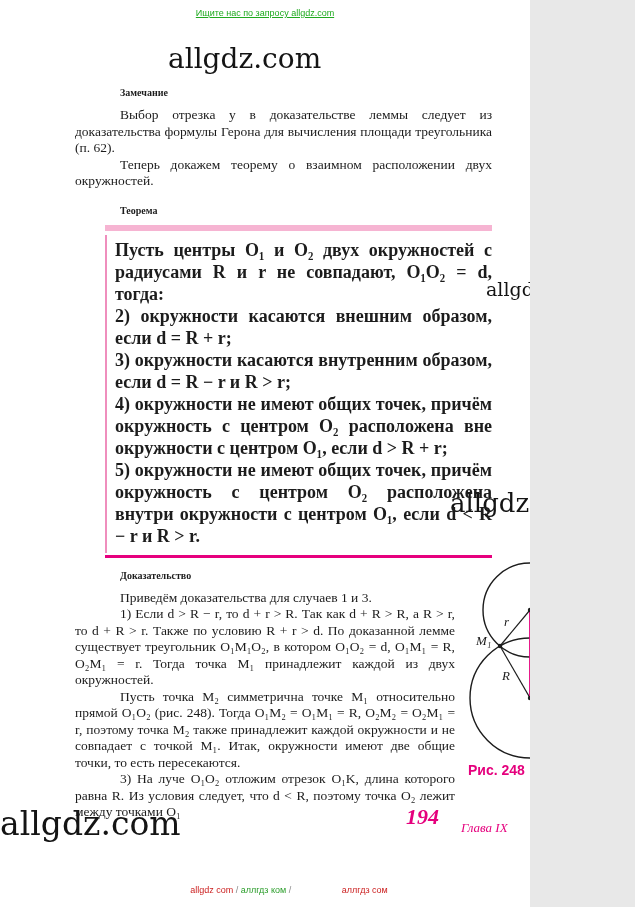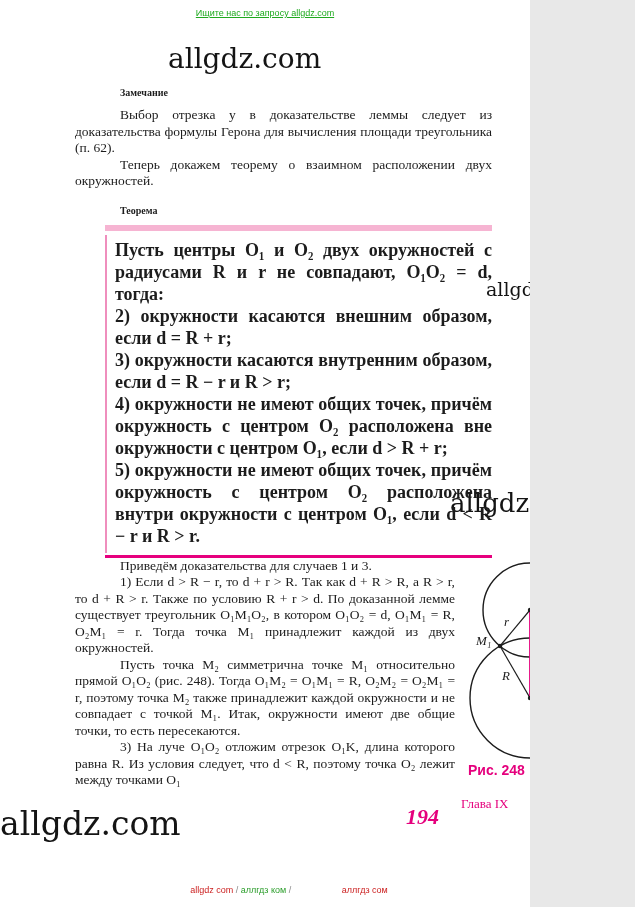--- a/index.html
+++ b/index.html
@@ -60,22 +60,22 @@
     color:#e5007d;font-weight:bold;font-size:14px;
     font-family:"Liberation Sans",sans-serif;
   }
   .fig-label{font-style:italic;font-size:13px;fill:#1c1c1c;font-family:"Liberation Serif","DejaVu Serif",serif;}
   
   .page-number{
     position:absolute;left:406px;top:804px;
     color:#e5007d;font-weight:bold;font-style:italic;font-size:22px;
   }
   .chapter{
-    position:absolute;left:461px;top:796px;
-    color:#e5007d;font-size:13px;
+    position:absolute;left:461px;top:820px;
+    color:#e5007d;font-style:italic;font-size:13px;
   }
 </style>
 </head>
 <body>
 
 <div class="page">
 
   <div class="top-banner">Ищите нас по запросу allgdz.com</div>
 
   <div class="wm wm-top">allgdz.com</div>
@@ -93,20 +93,21 @@
     <div class="theorem-bar"></div>
     <div class="theorem-box">
       <p>Пусть центры O₁ и O₂ двух окружностей с радиусами R и r не совпадают, O₁O₂ = d, тогда:</p>
       <p>2) окружности касаются внешним образом, если d = R + r;</p>
       <p>3) окружности касаются внутренним образом, если d = R − r и R &gt; r;</p>
       <p>4) окружности не имеют общих точек, причём окружность с центром O₂ расположена вне окружности с центром O₁, если d &gt; R + r;</p>
       <p>5) окружности не имеют общих точек, причём окружность с центром O₂ расположена внутри окружности с центром O₁, если d &lt; R − r и R &gt; r.</p>
     </div>
     <div class="theorem-bottom"></div>
 
+    <h3 class="h proof-heading">Доказательство</h3>
     <div class="proof">
       <p class="body-p">Приведём доказательства для случаев 1 и 3.</p>
       <p class="body-p">1) Если d &gt; R − r, то d + r &gt; R. Так как d + R &gt; R, а R &gt; r, то d + R &gt; r. Также по условию R + r &gt; d. По доказанной лемме существует треугольник O₁M₁O₂, в котором O₁O₂ = d, O₁M₁ = R, O₂M₁ = r. Тогда точка M₁ принадлежит каждой из двух окружностей.</p>
       <p class="body-p">Пусть точка M₂ симметрична точке M₁ относительно прямой O₁O₂ (рис. 248). Тогда O₁M₂ = O₁M₁ = R, O₂M₂ = O₂M₁ = r, поэтому точка M₂ также принадлежит каждой окружности и не совпадает с точкой M₁. Итак, окружности имеют две общие точки, то есть пересекаются.</p>
       <p class="body-p">3) На луче O₁O₂ отложим отрезок O₁K, длина которого равна R. Из условия следует, что d &lt; R, поэтому точка O₂ лежит между точками O₁</p>
     </div>
   </div>
 
   <div class="figure-area">
     <svg width="170" height="230" viewBox="0 0 170 230">

